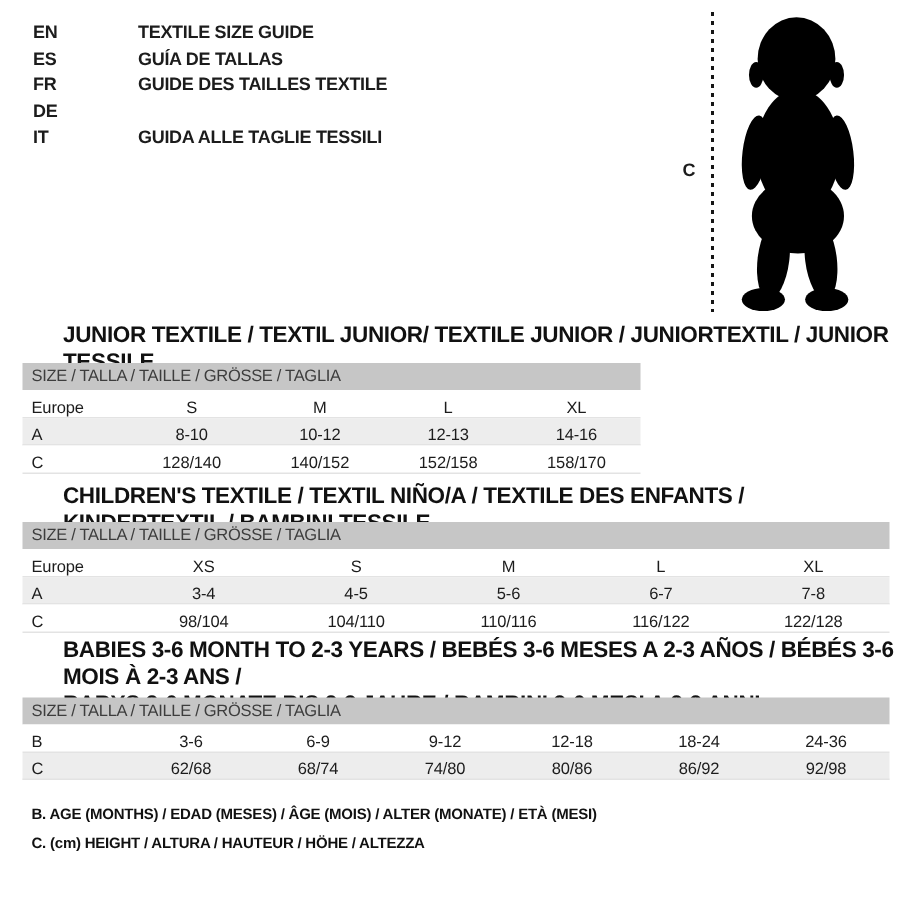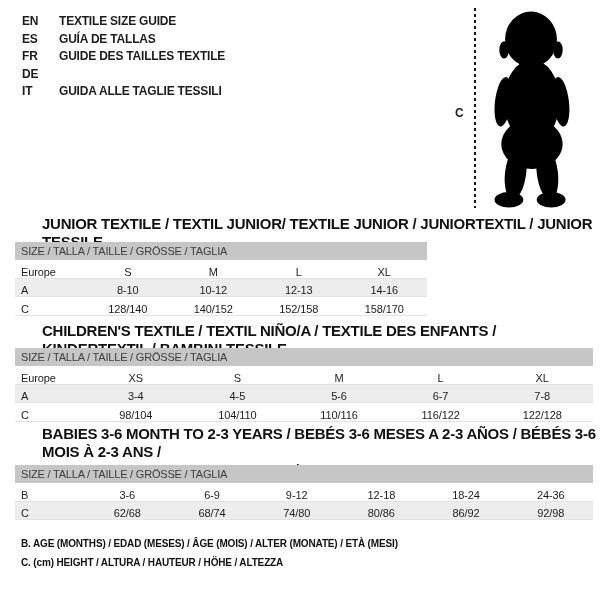--- a/index.html
+++ b/index.html
@@ -3,21 +3,21 @@
 <meta charset="utf-8">
 <style>
   html,body{margin:0;padding:0;background:#fff;}
   .page{
     position:relative;width:600px;height:600px;background:#ffffff;
     font-family:"Liberation Sans","DejaVu Sans",sans-serif;
     color:#1c1c1c;overflow:hidden;
   }
   
   .lang-list{position:absolute;top:13px;left:22px;}
-  .lang-row{display:flex;font-weight:bold;font-size:12px;line-height:17.6px;letter-spacing:-0.2px;}
+  .lang-row{display:flex;font-weight:bold;font-size:12px;line-height:17.6px;letter-spacing:-0.2px;gap:33px;}
   .lang-code{width:37px;flex:none;}
   
   .measure-line{
     position:absolute;left:474px;top:8px;width:2px;height:200px;
     background:repeating-linear-gradient(to bottom,#151515 0 3px,transparent 3px 6px);
   }
   .height-label{position:absolute;left:455px;top:106px;font-weight:bold;font-size:12px;}
   .silhouette{position:absolute;left:483px;top:7px;width:96px;height:203px;}
   
   .sec-title{

